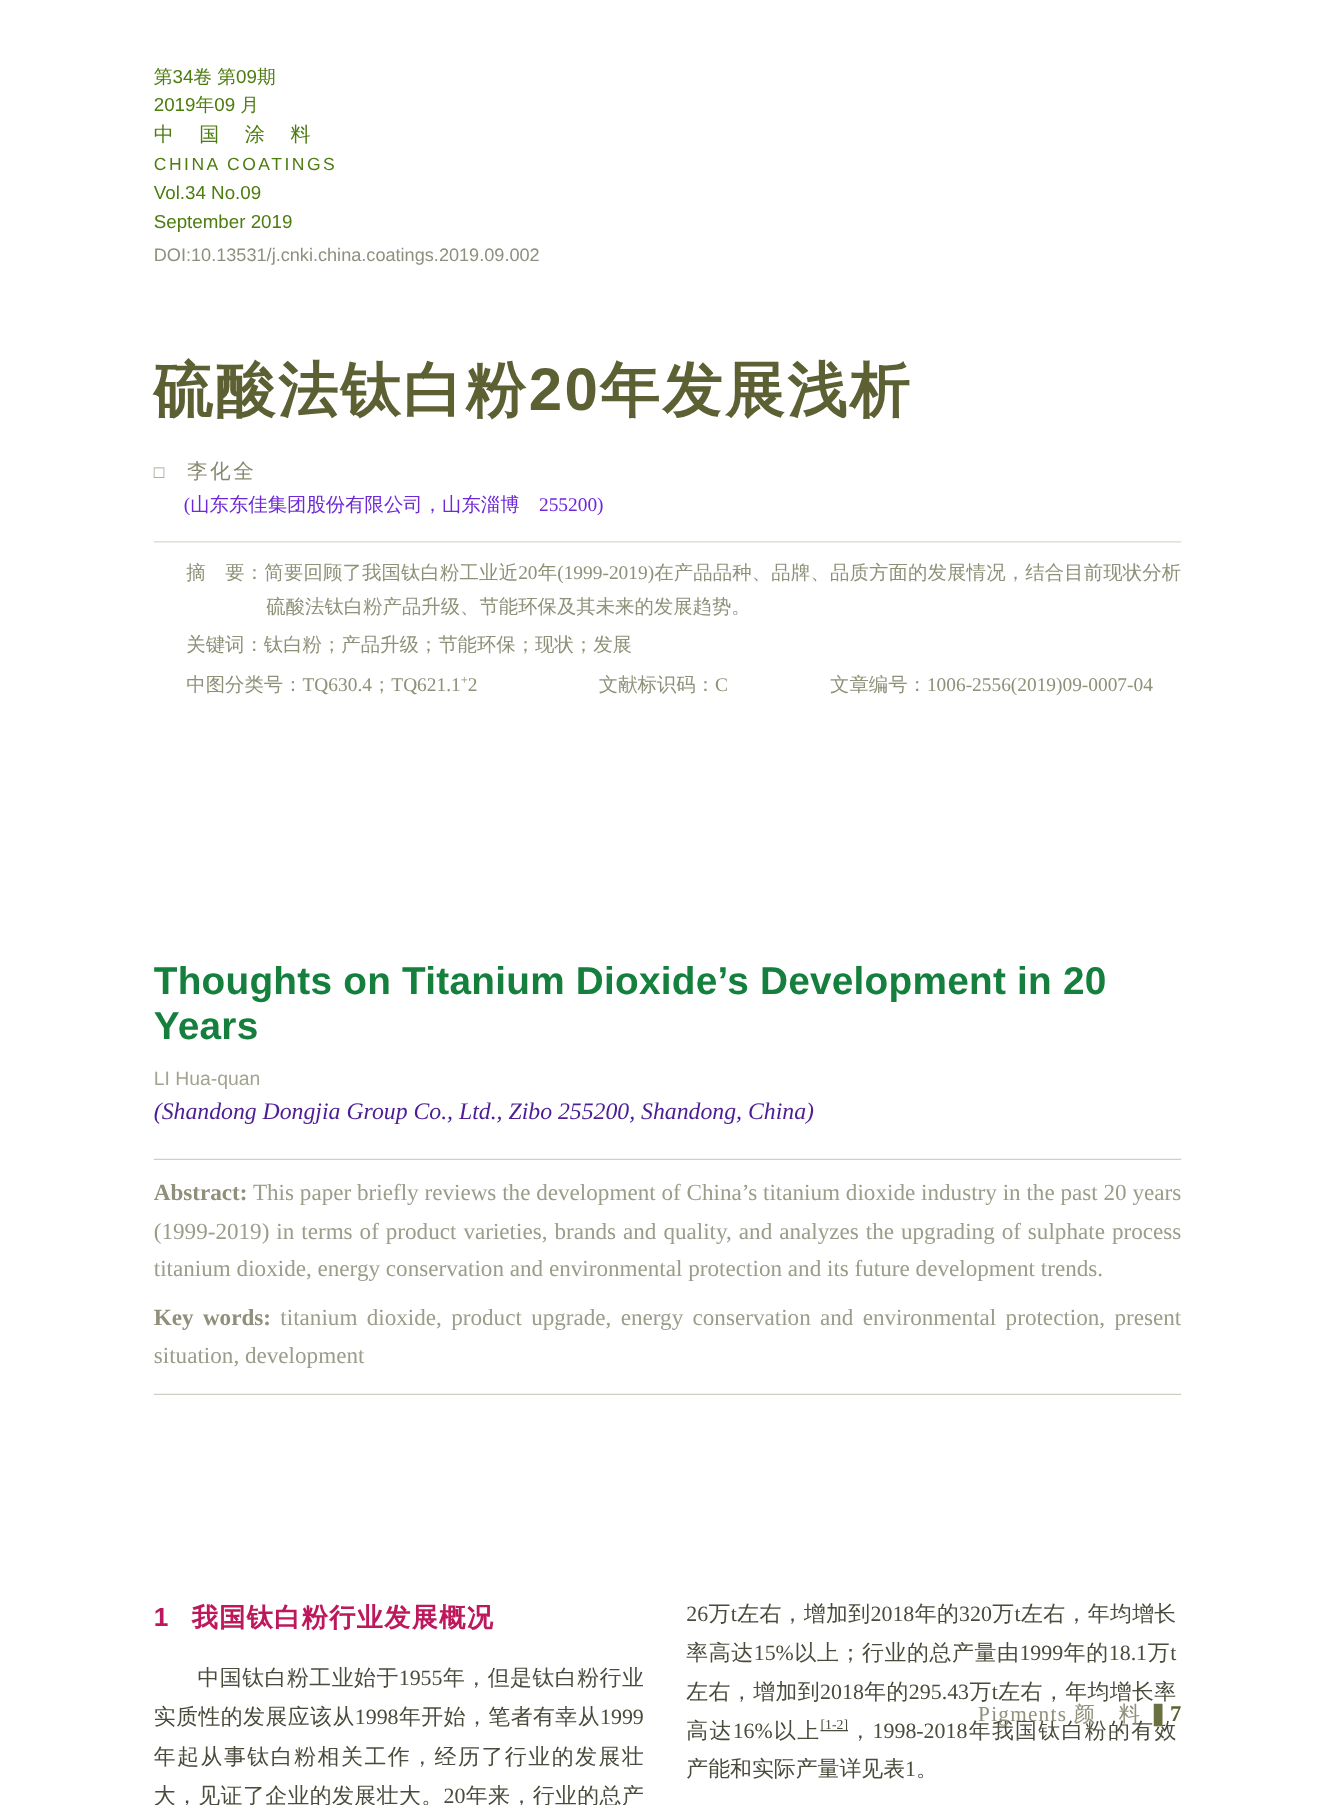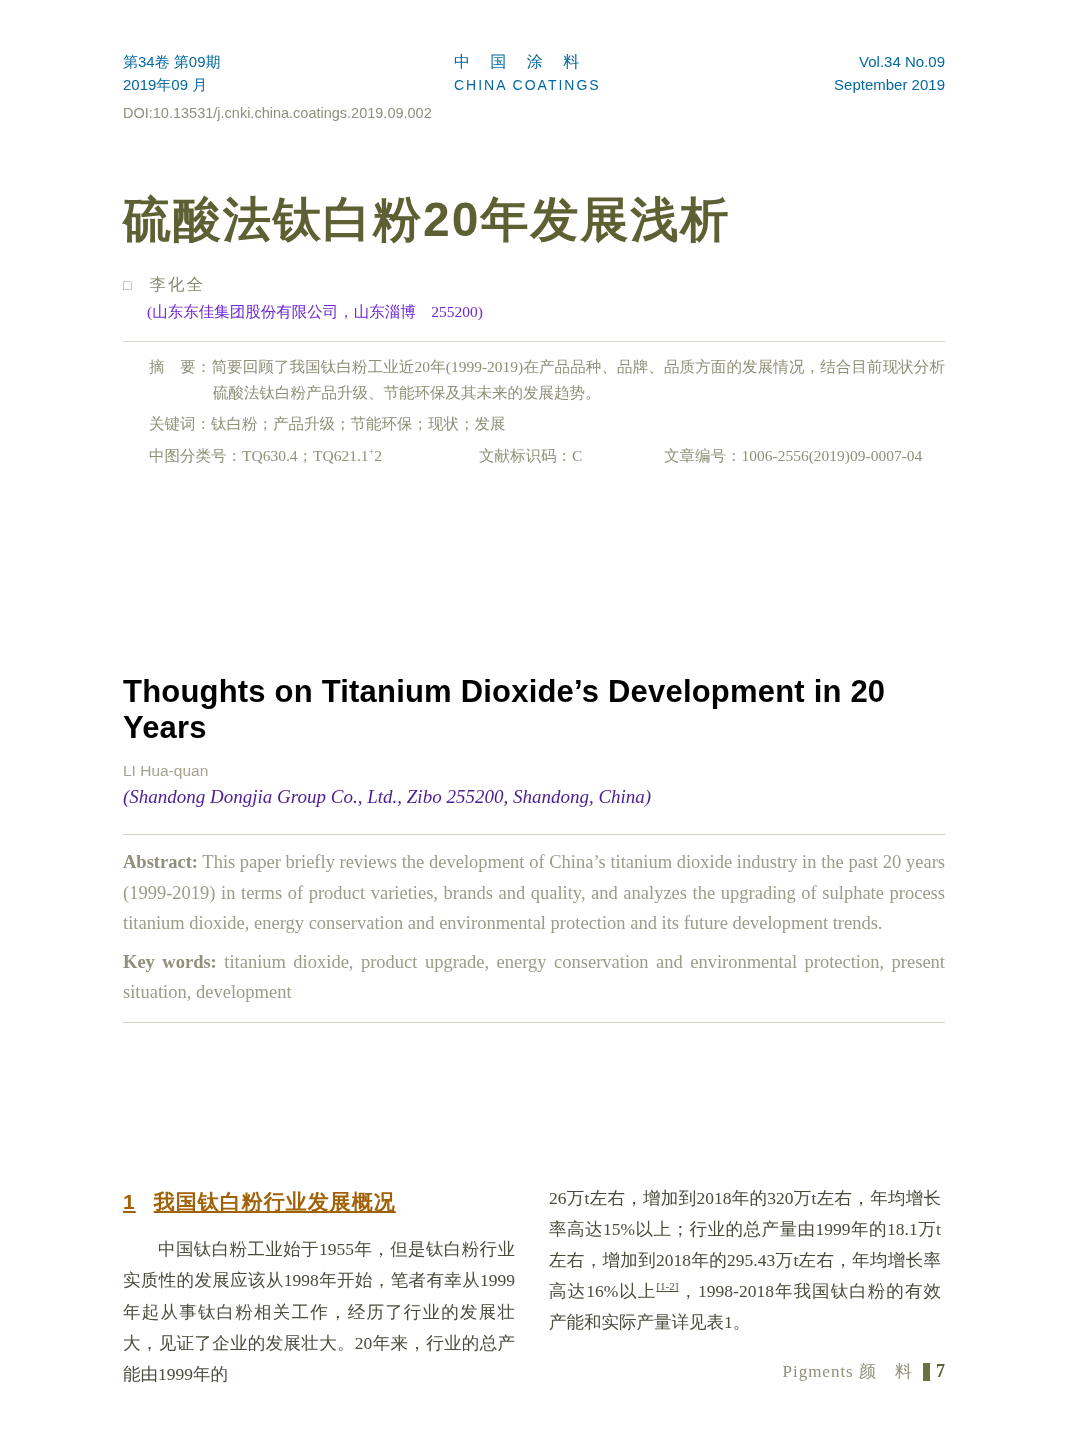--- a/index.html
+++ b/index.html
@@ -15,29 +15,30 @@
     position: absolute;
     inset: 0;
     padding: 50px 127px 0 123px;
   }
 
   
   .jheader {
     display: flex;
     justify-content: space-between;
     align-items: flex-start;
-    color: #0369a1;
+    color: #4d7c0f;
     font-family: "Liberation Sans", "DejaVu Sans", sans-serif;
     font-size: 15px;
     line-height: 1.55;
+    flex-direction: column;
   }
   .jheader .hdr-center { text-align: left; }
   .jheader .hdr-center .cn { letter-spacing: 8px; font-size: 16px; }
   .jheader .hdr-center .en { letter-spacing: 2px; font-size: 14px; }
-  .jheader .hdr-right { text-align: right; }
+  .jheader .hdr-right { }
   .doi-line {
     margin-top: 8px;
     color: #8f8f7d;
     font-family: "Liberation Sans", "DejaVu Sans", sans-serif;
     font-size: 14.5px;
   }
 
   
   .title-cn {
     margin-top: 67px;
@@ -80,21 +81,21 @@
     margin-top: 6px;
     display: flex;
   }
   .clc-row .clc-item-1 { width: 330px; }
   .clc-row .clc-item-2 { width: 185px; }
   sup.small { font-size: 10px; vertical-align: super; }
 
   
   .title-en {
     margin-top: 190px;
-    color: #000000;
+    color: #15803d;
     font-family: "Liberation Sans", "DejaVu Sans", sans-serif;
     font-weight: 800;
     font-size: 31px;
     letter-spacing: 0.2px;
   }
   .author-en {
     margin-top: 16px;
     color: #a3a390;
     font-family: "Liberation Sans", "DejaVu Sans", sans-serif;
     font-size: 15.5px;
@@ -122,27 +123,26 @@
   .kw-en { margin-top: 8px; }
 
   
   .body-block { margin-top: 160px; }
   .columns {
     display: flex;
     gap: 34px;
   }
   .col { width: 392px; color: #4b4b3c; font-size: 17.5px; line-height: 1.78; text-align: justify; }
   .sec-heading {
-    color: #a16207;
+    color: #be185d;
     font-family: "Liberation Sans", "DejaVu Sans", sans-serif;
     font-weight: bold;
     font-size: 21px;
     margin-bottom: 14px;
     letter-spacing: 1px;
-    text-decoration: underline;
   }
   .sec-heading .sec-no { margin-right: 18px; }
   .para-indent { text-indent: 2em; }
   .refsup { font-size: 11px; vertical-align: super; text-decoration: underline; }
 
   
   .page-footer {
     position: absolute;
     right: 127px;
     top: 1360px;

